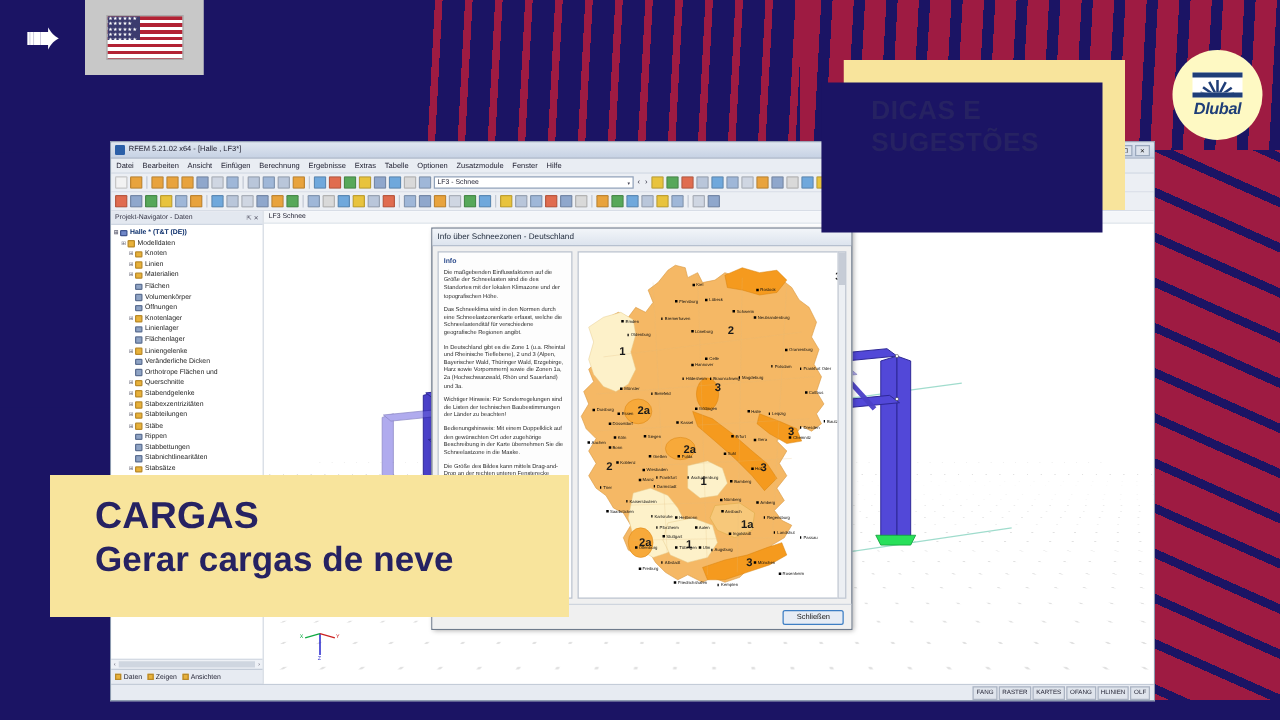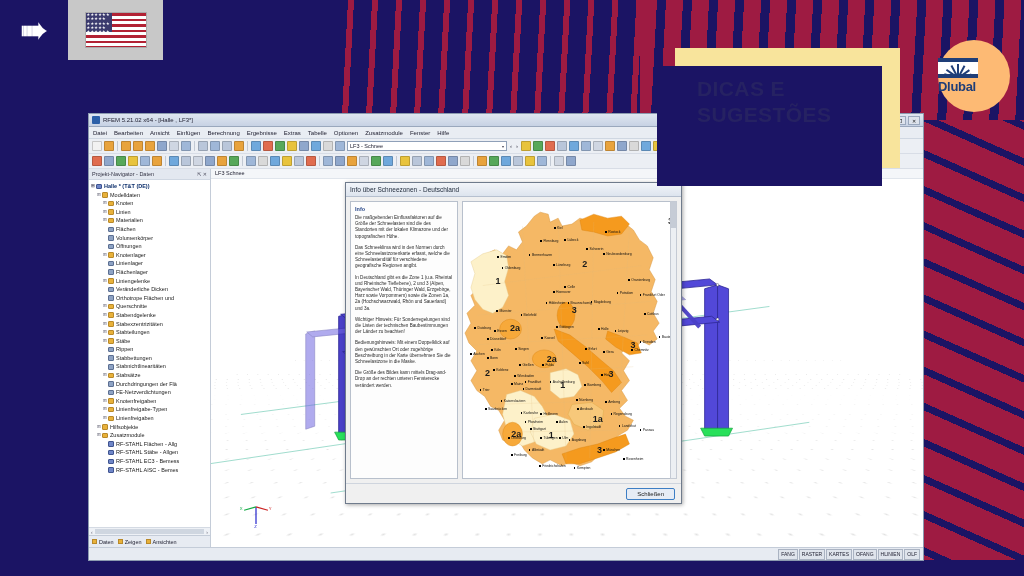--- a/index.html
+++ b/index.html
@@ -90,23 +90,23 @@
     position: absolute; left: 0; top: 0;
     width: 26px; height: 19px;
     color: #fff; font-size: 4px; line-height: 4.3px;
     letter-spacing: 0.3px; padding-left: 1px; overflow: hidden;
   }
 
   
   .logo-circle {
     position: absolute; right: 14px; top: 40px;
     width: 72px; height: 72px; border-radius: 50%;
-    background: #fdba74;
+    background: #fef9c3;
     display: flex; flex-direction: column;
-    justify-content: center;
+    align-items: center; justify-content: center; font-style: italic;
   }
   .logo-mark {
     width: 40px; height: 20px; position: relative;
     background: #ffffff;
     border-top: 4px solid #1f3e78;
     border-bottom: 4px solid #1f3e78;
     overflow: hidden;
   }
   .logo-mark .ray {
     position: absolute; left: 19px; top: 2px;
@@ -928,14 +928,18 @@
       <button class="btn-close">Schließen</button>
     </div>
   </div>
 
   <div class="callout" id="callout-tips">
     <div class="shadow"></div>
     <div class="line">DICAS E</div>
     <div class="line">SUGESTÕES</div>
   </div>
 
+  <div class="callout" id="callout-loads">
+    <div class="title">CARGAS</div>
+    <div class="subtitle">Gerar cargas de neve</div>
+  </div>
 
 </div>
 
 </body></html>

